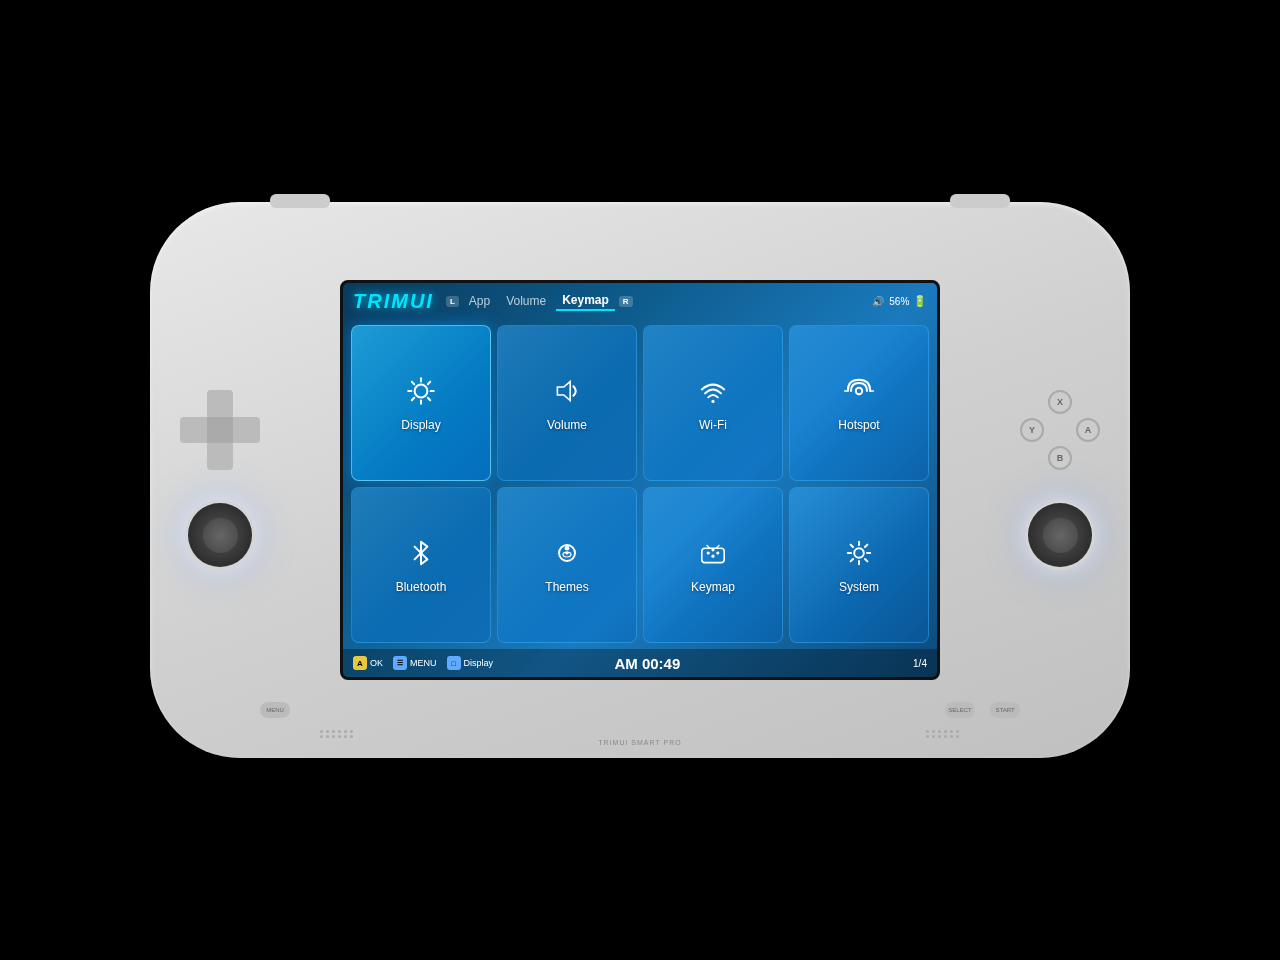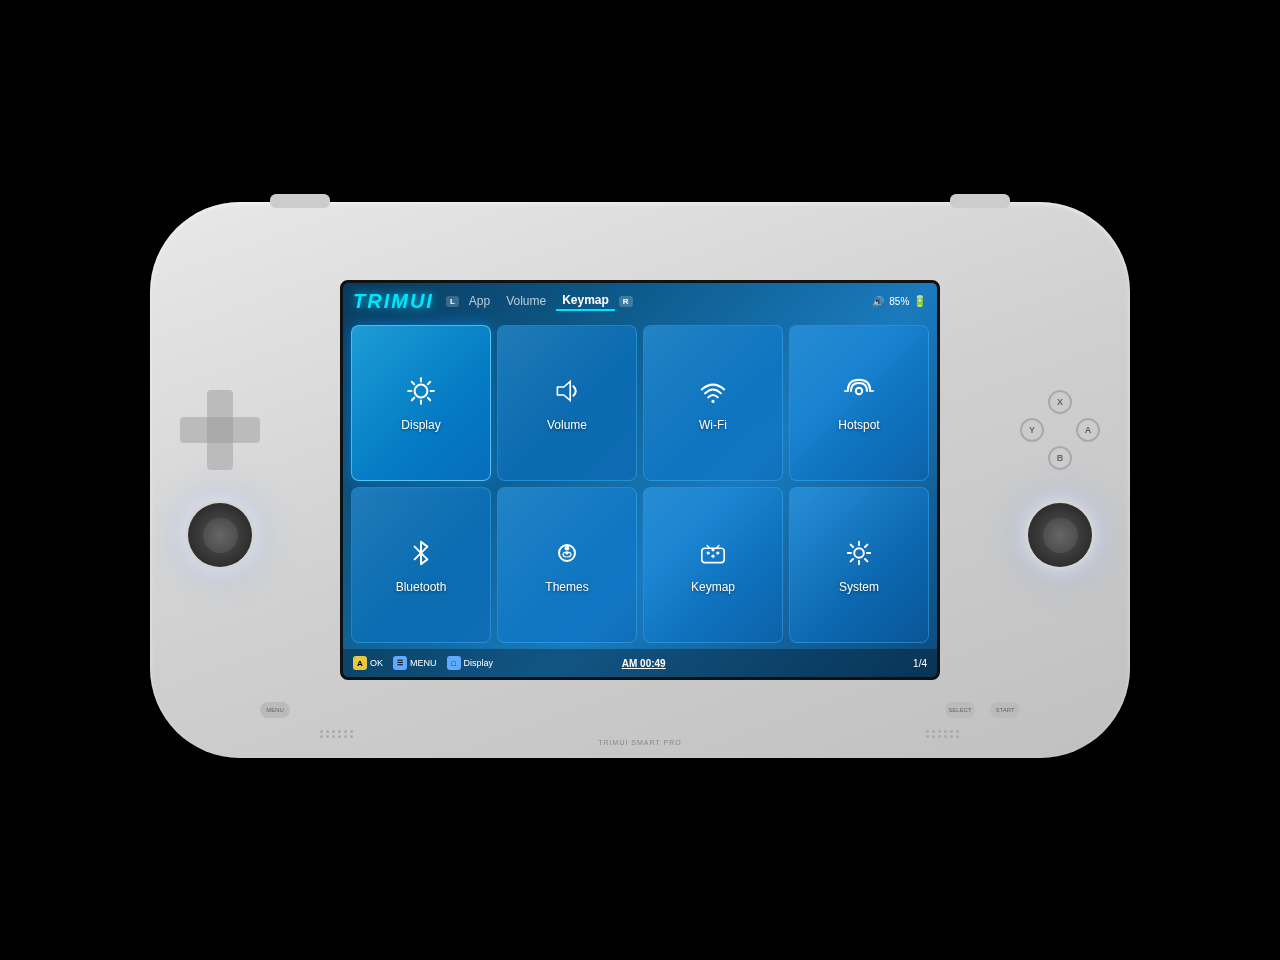--- a/index.html
+++ b/index.html
@@ -188,23 +188,22 @@
       color: #000;
     }
 
     .btn-a { background: #e8c840; }
     .btn-b { background: #60aaff; }
     .btn-x { background: #60aaff; }
 
     .footer-time {
       margin: 0 auto;
       color: #fff;
-      font-size: 10px;
+      font-size: 15px;
       font-weight: bold;
-      text-decoration: underline;
     }
 
     .footer-page {
       color: #fff;
       font-size: 10px;
       margin-left: auto;
     }
 
     
     .left-controls {
@@ -421,21 +420,21 @@
         <div class="logo">TRIMUI</div>
         <div class="nav-tabs">
           <span class="nav-badge">L</span>
           <div class="nav-tab">App</div>
           <div class="nav-tab">Volume</div>
           <div class="nav-tab active">Keymap</div>
           <span class="nav-badge">R</span>
         </div>
         <div class="status-bar">
           <span>🔊</span>
-          <span>85%</span>
+          <span>56%</span>
           <span style="font-size:11px;">🔋</span>
         </div>
       </div>
 
       <div class="grid">
 
         <div class="grid-item selected">
           <div class="item-icon">
             <svg class="svg-icon" viewBox="0 0 40 40" fill="none">
               <circle cx="20" cy="20" r="8" stroke="white" stroke-width="2.5" fill="none"></circle>

